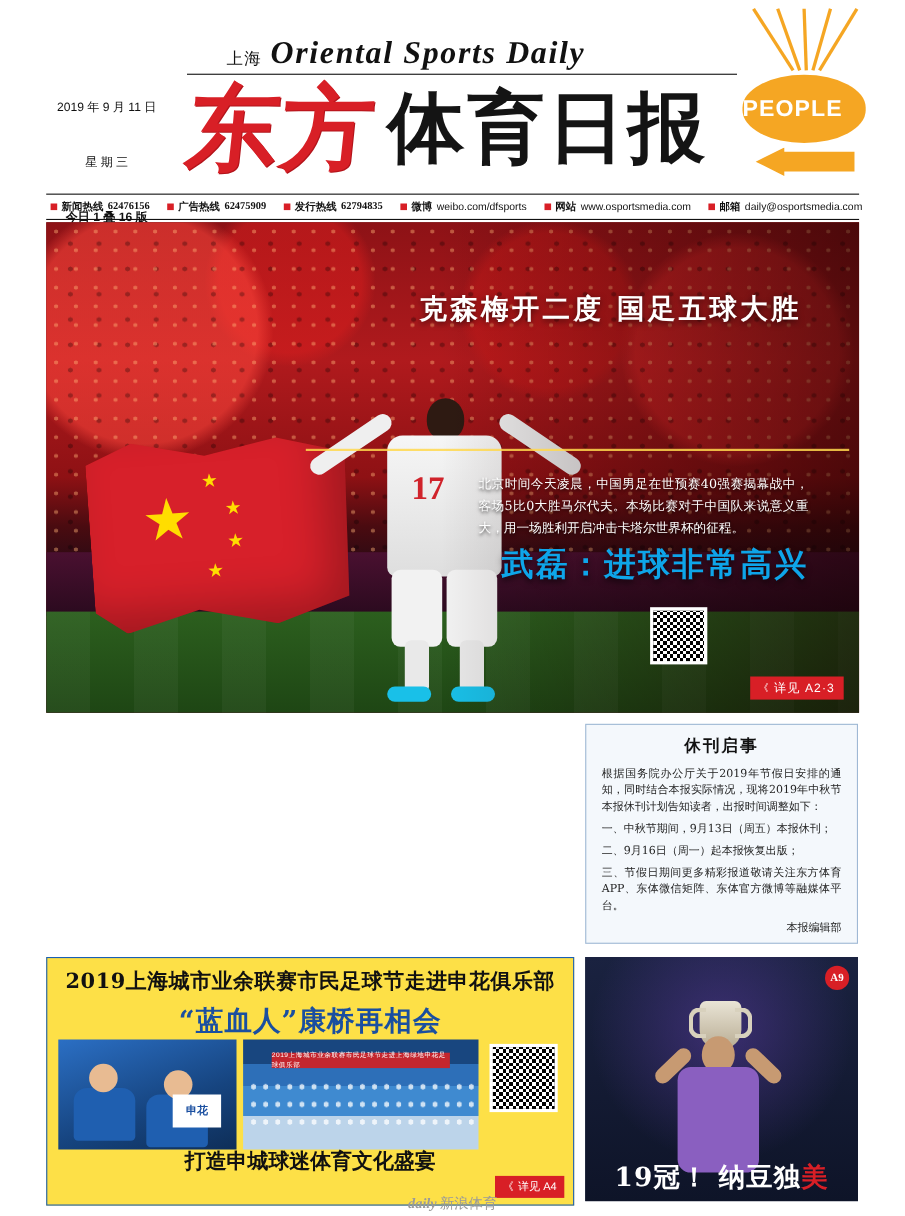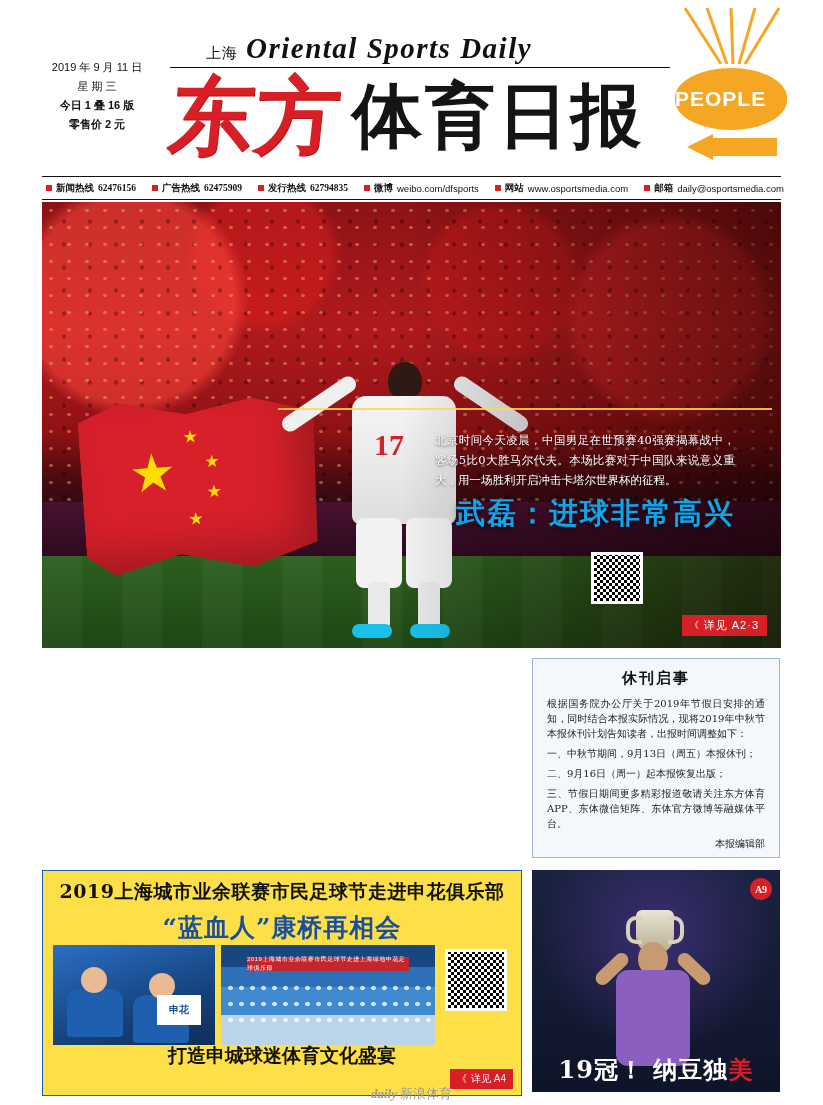--- a/index.html
+++ b/index.html
@@ -13,21 +13,21 @@
     position:relative;
   }
   .page { position:relative; width:823px; height:1105px; background:#fff; }
 
   
   .masthead { position:relative; height:178px; }
   .date-block {
     position:absolute; left:42px; top:58px; width:110px;
     text-align:center; font-size:11px; line-height:19px; color:#111;
   }
-  .date-block div { white-space:nowrap; }
+  .date-block div { white-space:nowrap;margin-top:31px; }
   .date-block .big { font-weight:bold; }
 
   .title-wrap { position:absolute; left:170px; top:34px; width:500px; }
   .eng-line { display:flex; align-items:flex-end; gap:8px; }
   .eng-shanghai { font-size:15px; letter-spacing:1px; color:#111; font-family:"Liberation Serif", serif;margin-left:36px; }
   .eng-title {
     font-family:"Liberation Serif", serif;
     font-style:italic; font-weight:bold; font-size:29px;
     letter-spacing:1.5px; color:#111; line-height:1;
   }
@@ -431,20 +431,21 @@
       <div class="shortL"></div>
       <div class="shortR"></div>
       <div class="sockL"></div>
       <div class="sockR"></div>
       <div class="bootL"></div>
       <div class="bootR"></div>
     </div>
 
     <div class="photo-shade"></div>
 
+    <div class="headline-kicker">克森梅开二度  国足五球大胜</div>
     <div class="hl-rule"></div>
     <div class="lead-text">北京时间今天凌晨，中国男足在世预赛40强赛揭幕战中，客场5比0大胜马尔代夫。本场比赛对于中国队来说意义重大，用一场胜利开启冲击卡塔尔世界杯的征程。</div>
     <div class="sub-headline">武磊：进球非常高兴</div>
 
     <div class="qr-main">
       <div class="qr-grid"></div>
     </div>
 
     <div class="jump-badge">
       <span class="chev">《</span>

